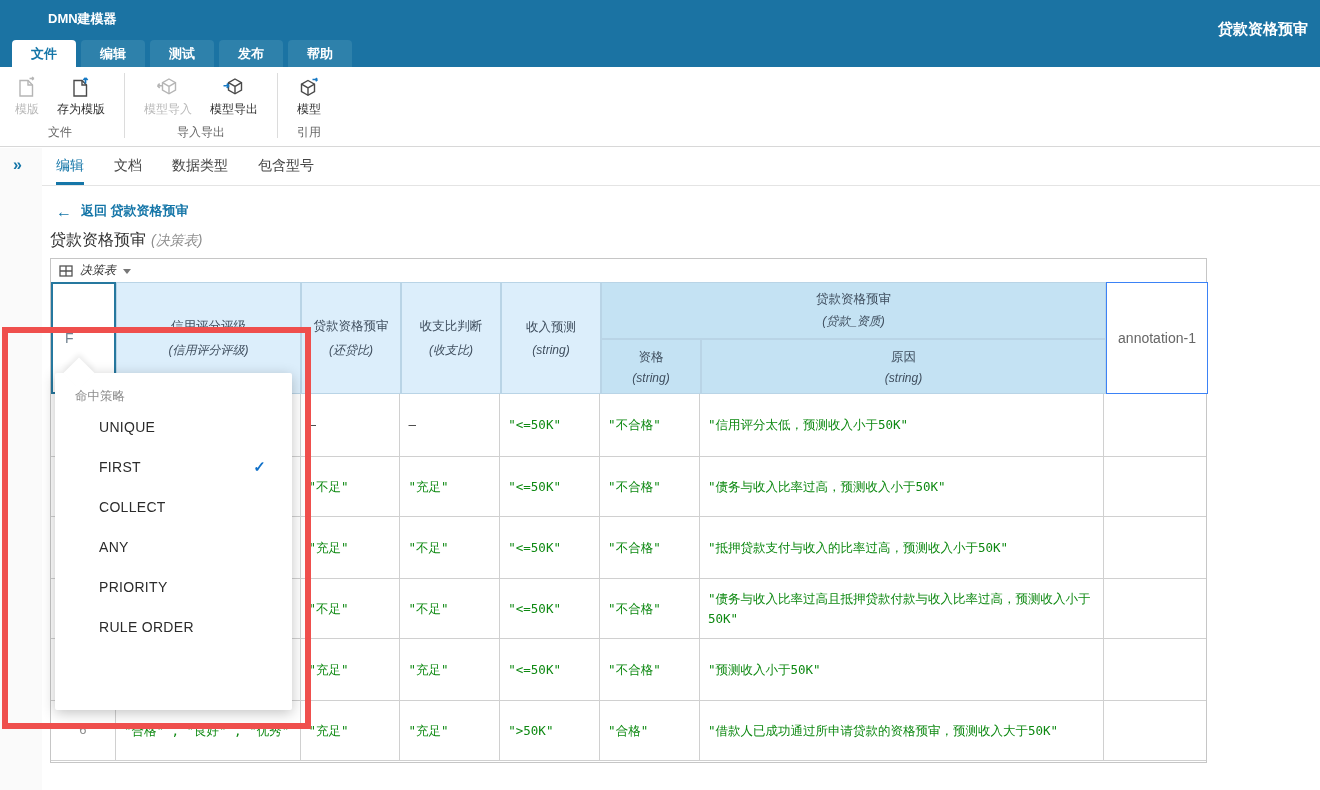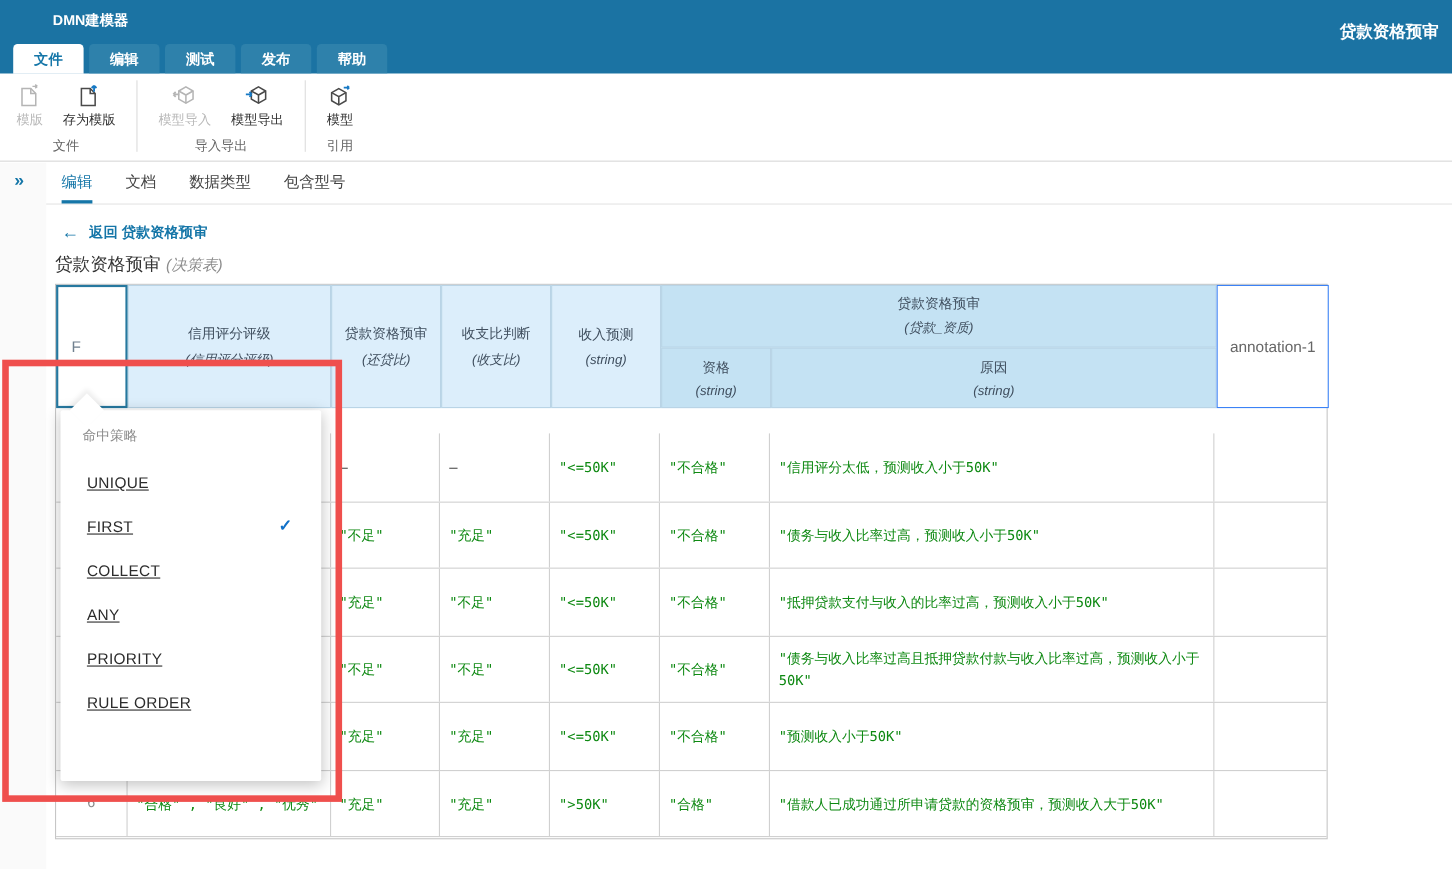--- a/index.html
+++ b/index.html
@@ -79,22 +79,22 @@
   .cw0{width:65px}.cw1{width:185px}.cw2{width:100px}.cw3{width:100px}
   .cw4{width:100px}.cw5{width:100px}.cw6{width:405px}.cw7{width:102px}
   .rh1{height:63px}.rh2{height:60px}.rh3{height:62px}.rh4{height:60px}.rh5{height:62px}.rh6{height:60px}
   
   .popup { position:absolute; left:55px; top:373px; width:237px; height:337px; background:#fff;
            box-shadow:0 3px 14px rgba(0,0,0,.24); border-radius:2px; z-index:40; }
   .popup-caret { position:absolute; left:68px; top:362px; width:22px; height:22px; background:#fff;
                  transform:rotate(45deg); box-shadow:-3px -3px 5px rgba(0,0,0,.07); z-index:41; }
   .popup-inner { position:relative; z-index:42; }
   .popup-label { padding:15px 0 2px 20px; font-size:12.5px; color:#8c8c8c; }
-  .menu-item { height:40px; display:flex; align-items:flex-end; padding-left:24px; padding-right:24px;
-               font-size:14px; color:#2b2b2b; letter-spacing:.3px; cursor:pointer; position:relative;text-decoration:underline; }
+  .menu-item { height:40px; display:flex; align-items:center; padding-left:44px; padding-right:24px;
+               font-size:14px; color:#2b2b2b; letter-spacing:.3px; cursor:pointer; position:relative; }
   .check { position:absolute; right:26px; color:#1070c8; font-size:15px; font-weight:bold; }
   
   .redbox { position:absolute; left:2px; top:327px; width:309px; height:402px;
             border:6px solid #ef4f4d; z-index:60; pointer-events:none; }
   svg { display:block; }
 </style>
 </head>
 <body>
 
 <div class="topbar">
@@ -194,20 +194,30 @@
 
 <div class="backlink">
   <span class="backarrow">←</span>
   <span>返回 贷款资格预审</span>
 </div>
 <div class="page-title">
   <span>贷款资格预审</span><span class="suffix">(决策表)</span>
 </div>
 
 <div class="dt">
+  <div class="dt-toolbar">
+    <span>
+      <svg width="14" height="12" viewBox="0 0 14 12">
+        <rect x="1" y="1" width="12" height="10" fill="none" stroke="#555" stroke-width="1.3"></rect>
+        <path d="M1 6h12M7 1v10" stroke="#555" stroke-width="1.3"></path>
+      </svg>
+      </span>
+    <span class="tname">决策表</span>
+    <span class="caret-down"></span>
+  </div>
 
   <div class="dt-header">
     <div class="hcell h-f">
       <span class="f-letter">F</span>
     </div>
     <div class="hcell h-in h-credit">
       <span class="t">信用评分评级</span>
       <span class="s">(信用评分评级)</span>
     </div>
     <div class="hcell h-in h-repay">

